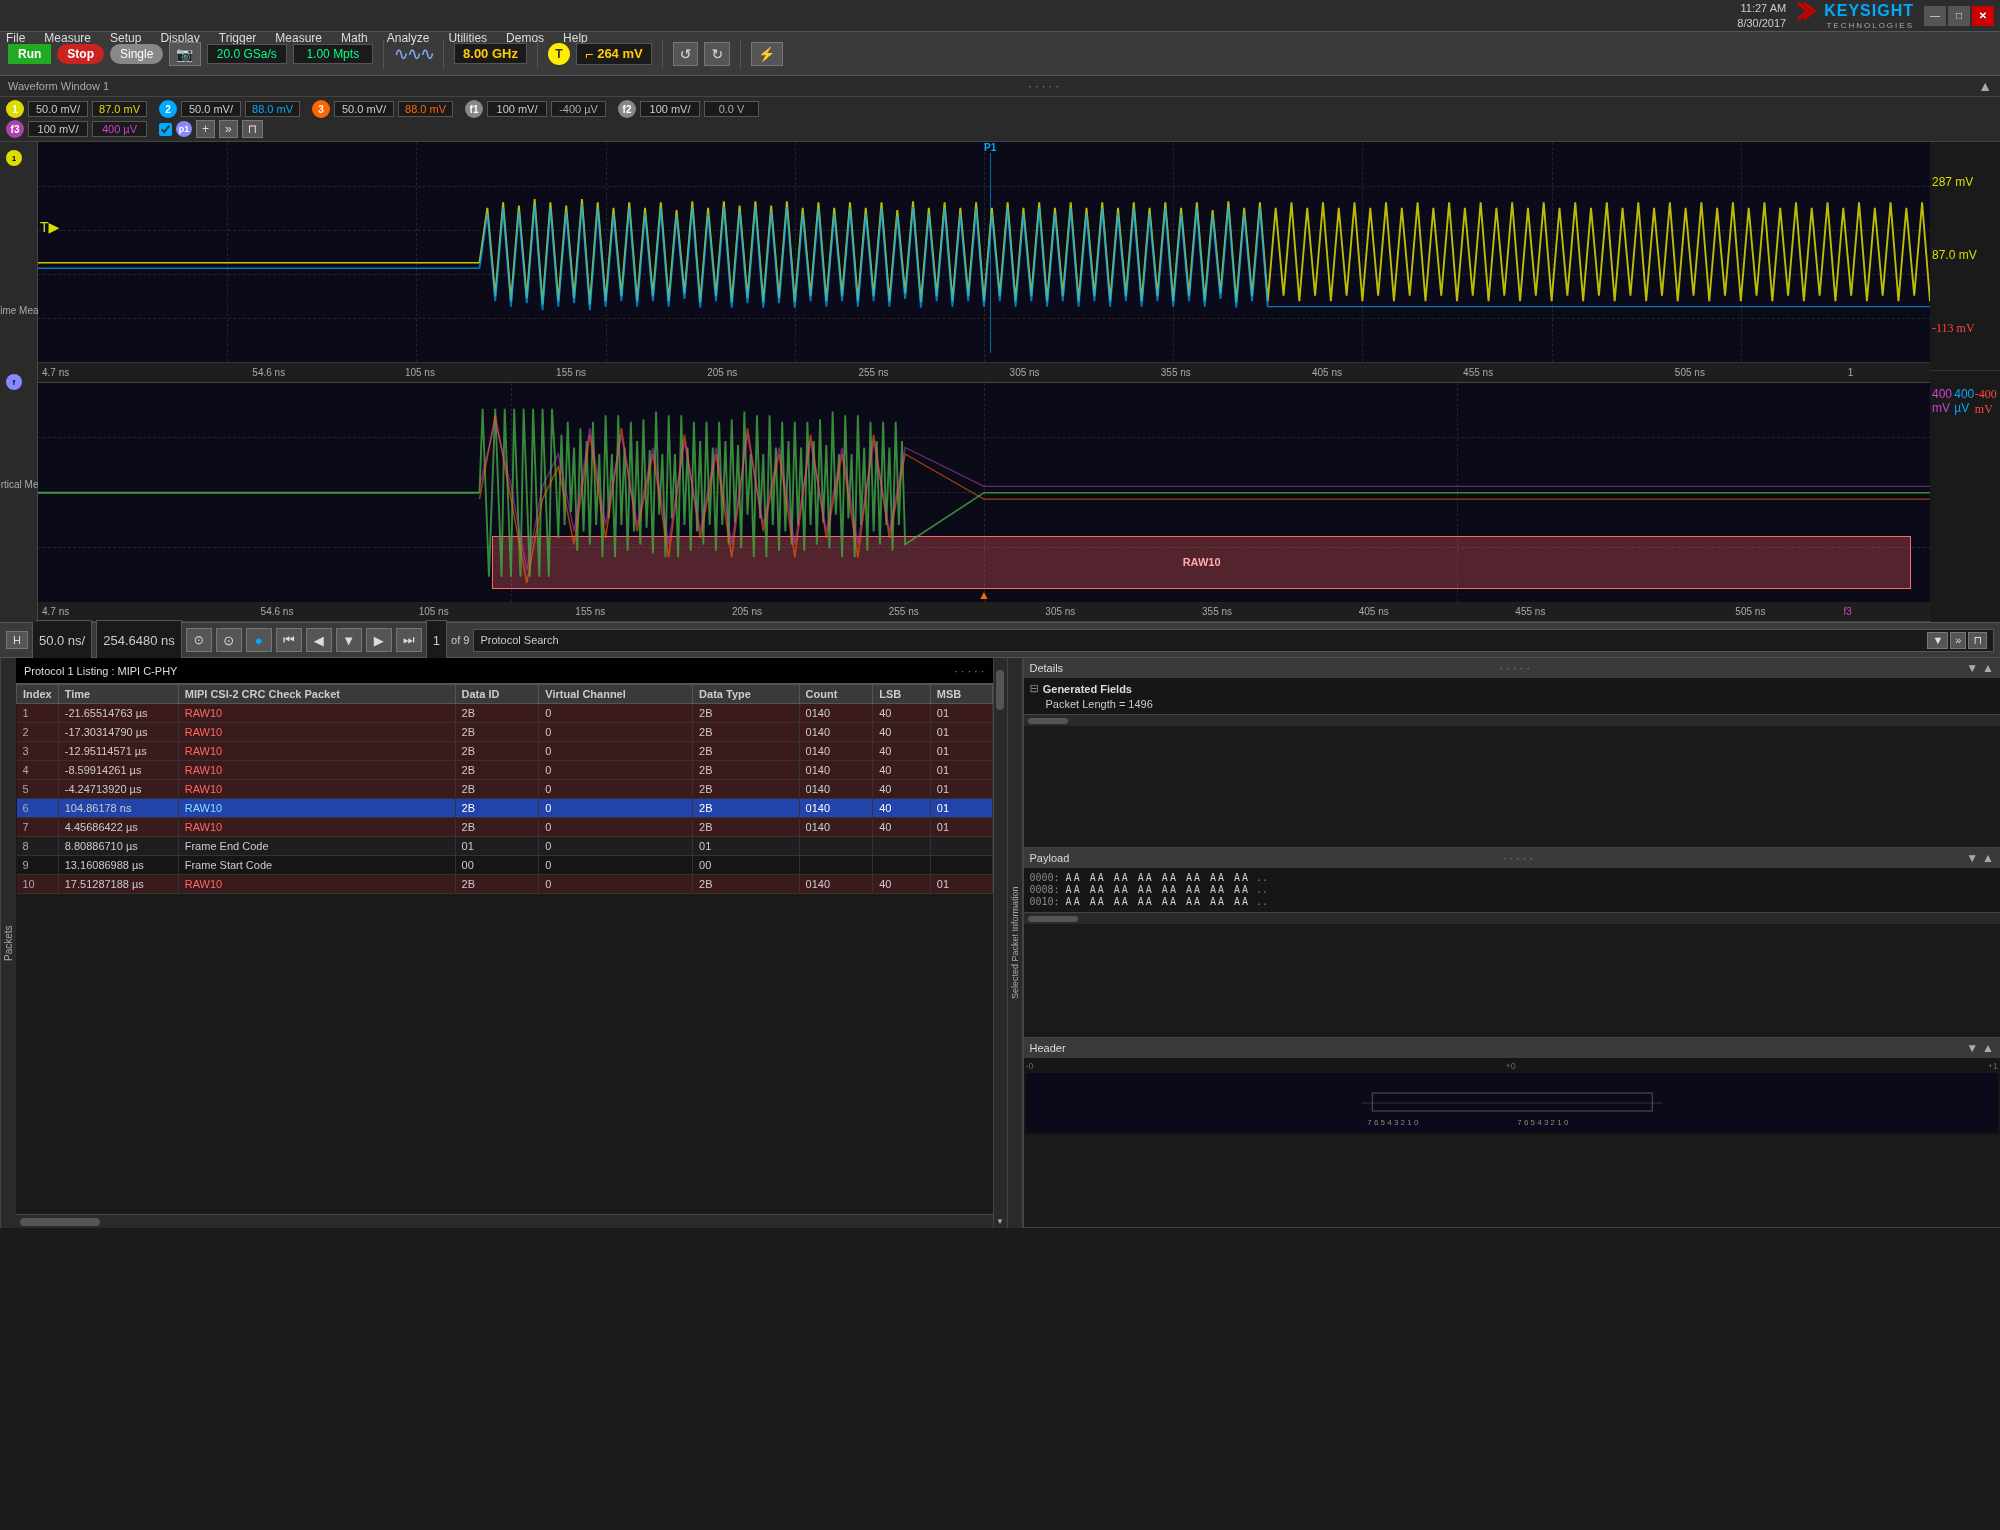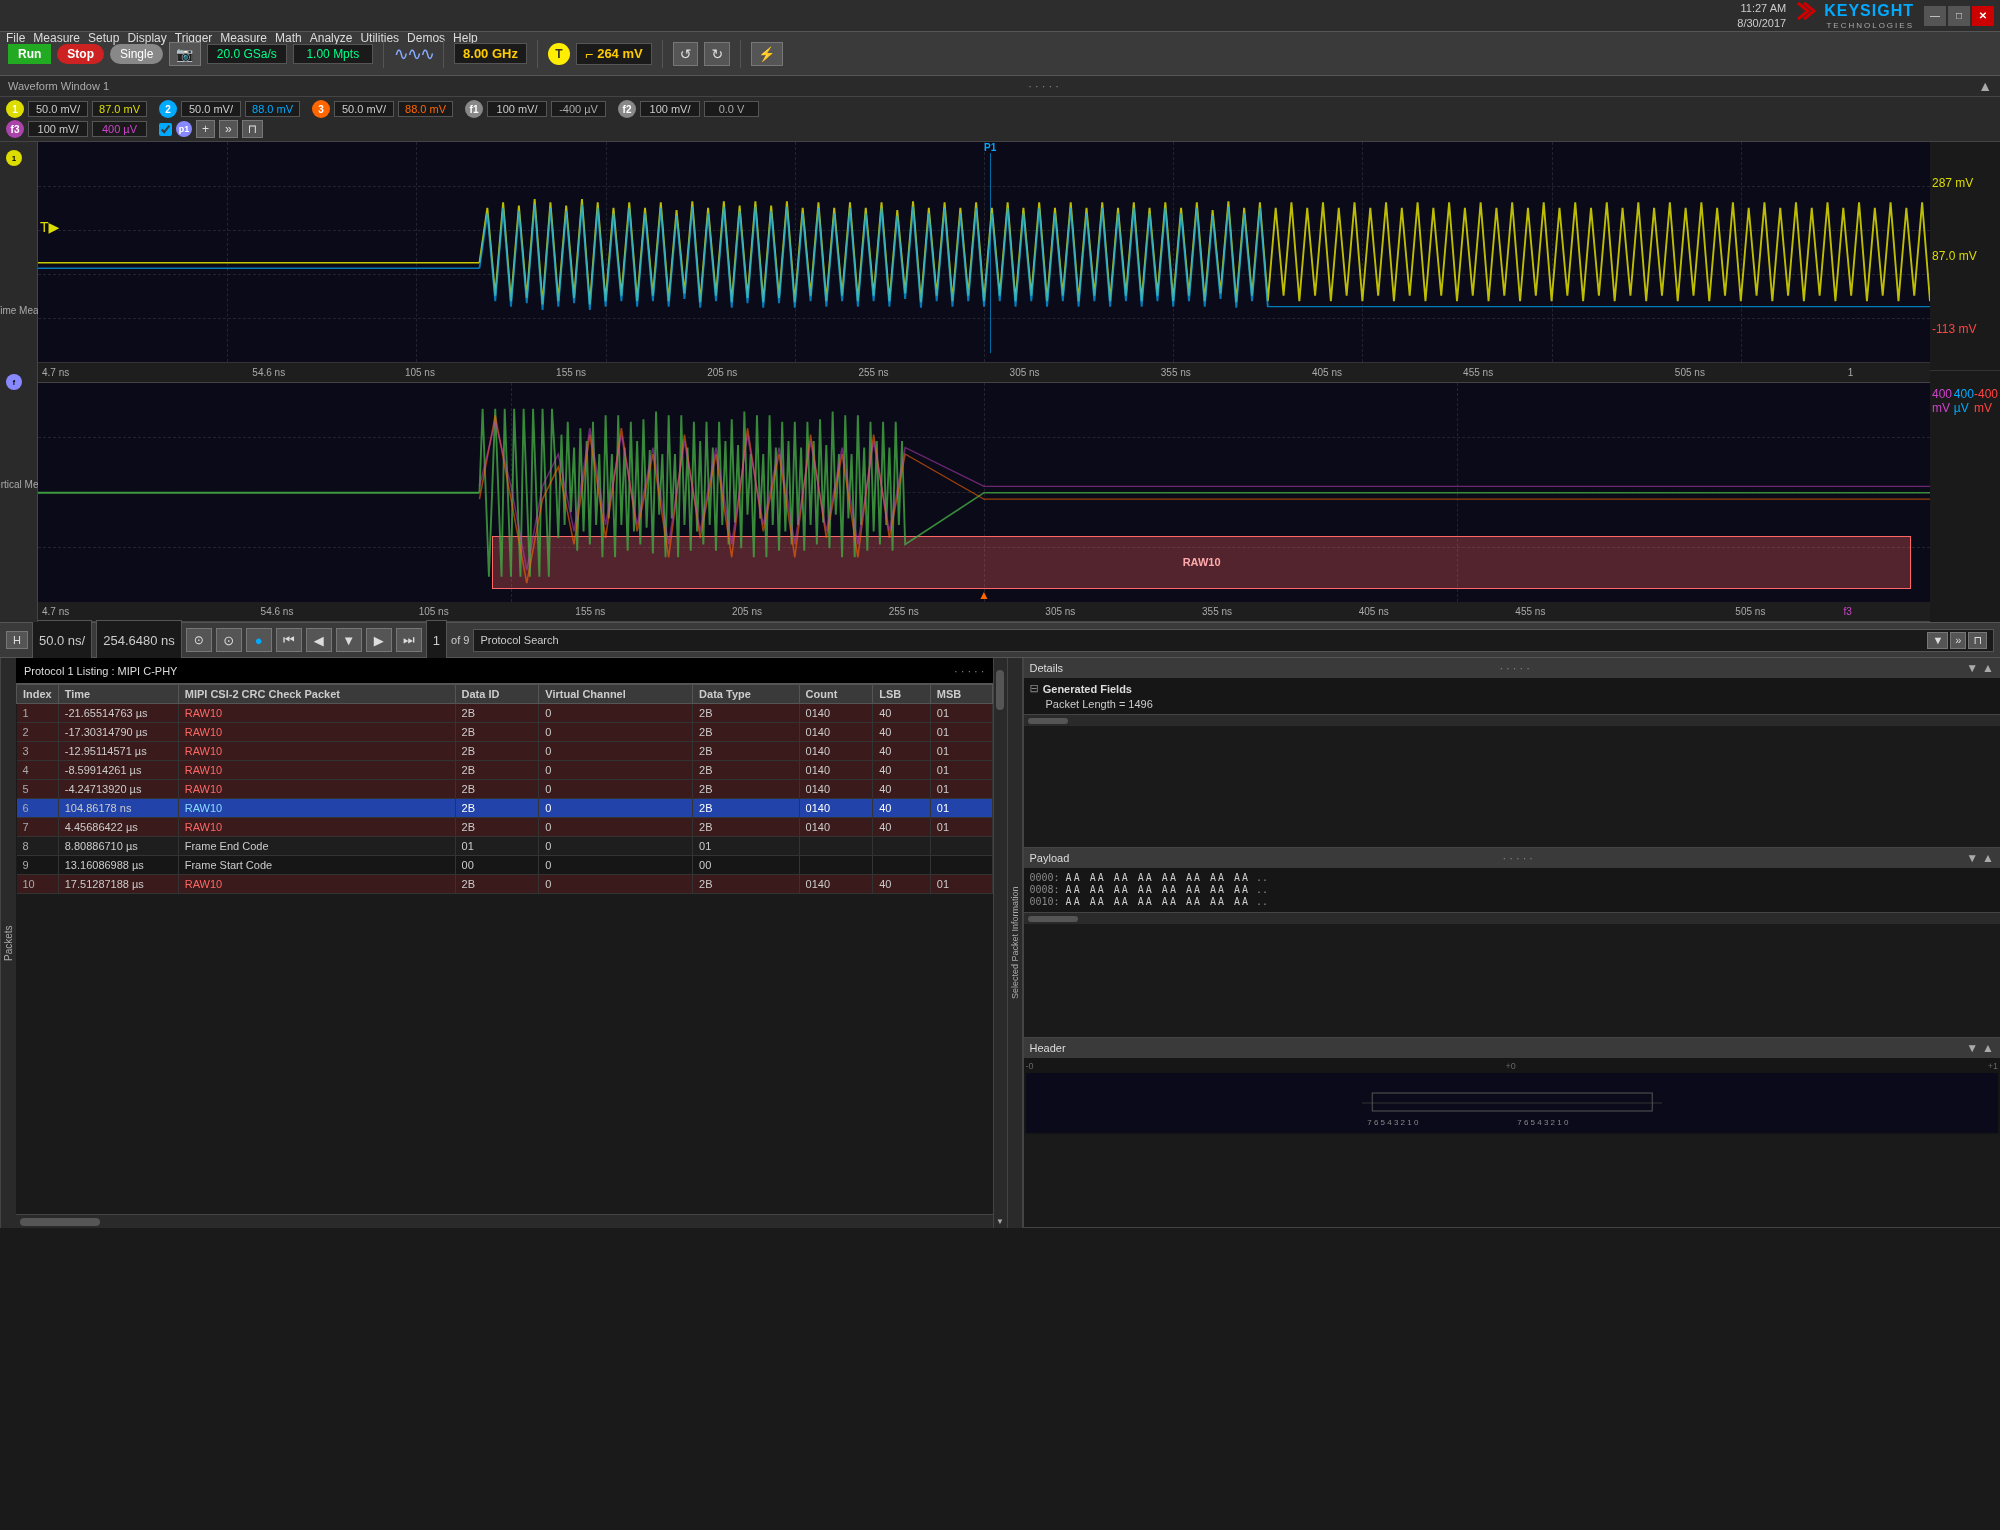--- a/index.html
+++ b/index.html
@@ -1,20 +1,20 @@
 <!DOCTYPE html>
 <html><head>
   <meta charset="utf-8">
   <style>
     * { box-sizing: border-box; margin: 0; padding: 0; }
     body { background: #1a1a1a; color: #ccc; font-family: 'Arial', sans-serif; font-size: 11px; width: 2000px; height: 1530px; overflow: hidden; }
 
     
     #titlebar { background: #2d2d2d; display: flex; align-items: center; justify-content: space-between; padding: 2px 6px; border-bottom: 1px solid #555; height: 32px; }
-    #menu-bar { display: flex; gap: 8px; align-items: center; margin-top: 44px; }
+    #menu-bar { display: flex; gap: 19px; align-items: center; margin-top: 44px; }
     #menu-bar span { color: #ddd; cursor: pointer; font-size: 12px; }
     #title-right { display: flex; align-items: center; gap: 8px; }
     #datetime { text-align: right; font-size: 11px; color: #ccc; line-height: 1.3; }
     #keysight-logo { display: flex; align-items: center; gap: 4px; }
     #keysight-logo .logo-text { color: #00aaff; font-size: 16px; font-weight: bold; letter-spacing: 1px; }
     #keysight-logo .logo-sub { color: #aaa; font-size: 8px; letter-spacing: 2px; }
     #win-controls { display: flex; gap: 2px; }
     #win-controls span { width: 20px; height: 18px; background: #555; display: flex; align-items: center; justify-content: center; cursor: pointer; font-size: 10px; }
     #win-controls .close-btn { background: #cc0000; color: white; }
 
@@ -49,21 +49,21 @@
     .ch1-offset { color: #dddd00; }
     .ch2-offset { color: #00aaff; }
     .ch3-offset { color: #ff6600; }
     .ch-checkbox { accent-color: #00aaff; }
     .ch-add-btn { background: #555; border: 1px solid #777; color: #ddd; padding: 1px 5px; cursor: pointer; font-size: 12px; }
     #waveform1 { flex: 1; background: #0a0a1a; position: relative; border-bottom: 1px solid #333; overflow: hidden; }
     #waveform2 { flex: 1; background: #0a0a1a; position: relative; overflow: hidden; }
     .scope-right-val { font-size: 12px; text-align: left; }
     .val-yellow { color: #dddd00; }
     .val-blue { color: #00aaff; }
-    .val-neg { color: #ff4444; }
+    .val-neg { color: #ff4444; font-family: Liberation Serif, serif; }
     .val-purple { color: #cc44cc; }
 
     
     .time-axis { background: #1e1e1e; display: flex; align-items: center; padding: 2px 4px; font-size: 10px; color: #aaa; border-bottom: 1px solid #444; height: 20px; }
     .time-axis span { flex: 1; text-align: center; }
     .time-axis .first { text-align: left; }
     .time-axis .last { text-align: right; }
 
     
     #nav-bar { background: #3a3a3a; display: flex; align-items: center; gap: 4px; padding: 3px 6px; border-top: 1px solid #555; border-bottom: 1px solid #555; height: 36px; }

